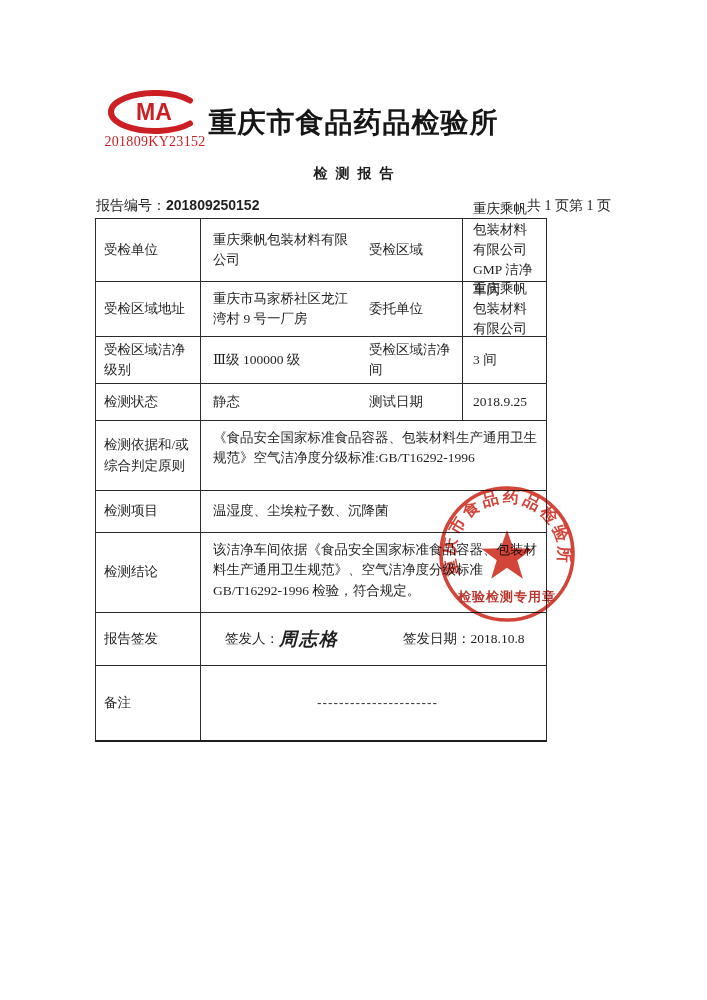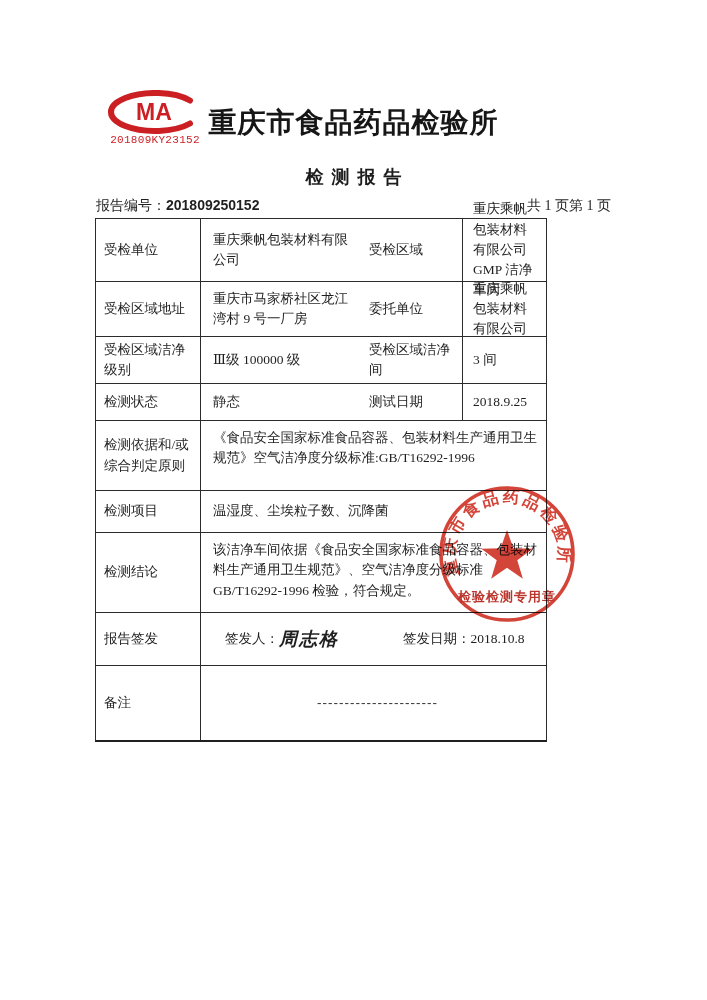--- a/index.html
+++ b/index.html
@@ -9,30 +9,30 @@
     color: #1f1f1f;
     width: 707px; height: 1000px;
     position: relative;
     overflow: hidden;
   }
   .page { position: absolute; inset: 0; background: #fff; }
 
   
   .cma-logo { position: absolute; left: 103px; top: 90px; width: 104px; text-align: center; }
   .cma-logo svg { display: block; margin: 0 auto; }
-  .cma-cert { font-family: Liberation Mono, monospace; font-size: 11px; color: #cc1f24; letter-spacing: .3px; margin-top: -2px; white-space: nowrap; }
+  .cma-cert { font-family: Liberation Serif, serif; font-size: 14px; color: #cc1f24; letter-spacing: .3px; margin-top: -2px; white-space: nowrap; }
 
   .org-title {
     position: absolute; left: 96px; top: 104px; width: 515px;
     text-align: center; font-size: 28px; font-weight: 700; letter-spacing: 1px;
     color: #161616;
   }
   .doc-title {
     position: absolute; left: 96px; top: 165px; width: 515px;
-    text-align: center; font-size: 18px; font-weight: 600; letter-spacing: 8px; text-indent: 8px;
+    text-align: center; font-size: 14px; font-weight: 600; letter-spacing: 8px; text-indent: 8px;
     color: #1c1c1c;
   }
 
   .meta-line {
     position: absolute; left: 96px; top: 197px; width: 515px;
     display: flex; justify-content: space-between; align-items: flex-end;
     font-size: 14px;
   }
   .meta-line .num { font-family: "Liberation Sans", sans-serif; font-weight: 600; }
 

